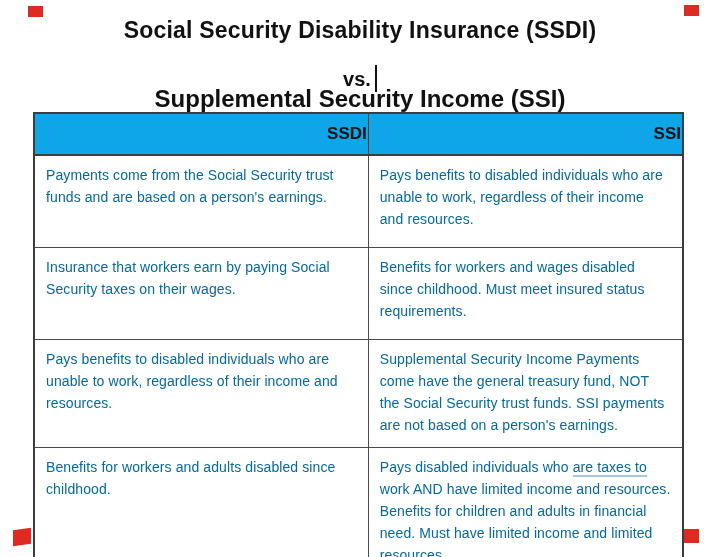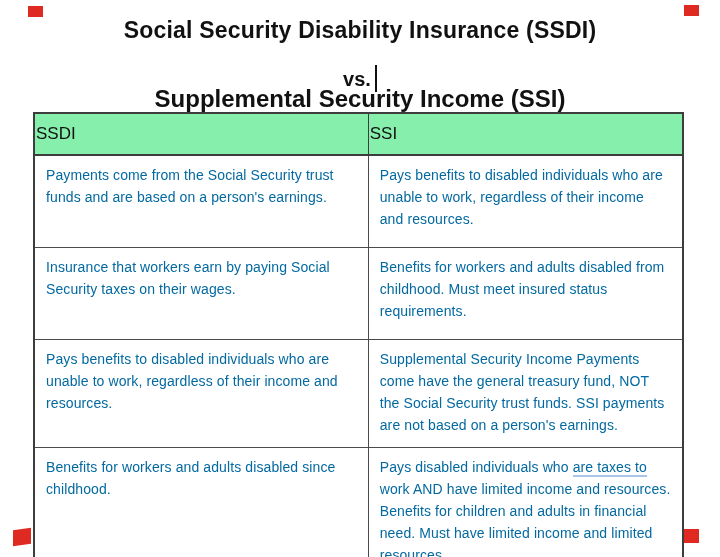--- a/index.html
+++ b/index.html
@@ -44,28 +44,28 @@
     top: 112px;
     width: 651px;
     border-collapse: collapse;
     table-layout: fixed;
     border: 2px solid #3d3d3d;
     font-size: 14px;
   }
   table.compare col.c1 { width: 51.5%; }
   table.compare col.c2 { width: 48.5%; }
   table.compare th {
-    background: #86efac;
+    background: #0ea5e9;
     border: 1px solid #3d3d3d;
     border-bottom: 2px solid #3d3d3d;
     height: 38px;
     font-size: 17px;
-    font-weight: normal;
+    font-weight: bold;
     color: #111111;
-    text-align: left;
+    text-align: right;
     vertical-align: middle;
   }
   table.compare td {
     border: 1px solid #4a4a4a;
     vertical-align: top;
     padding: 8px 11px 6px 11px;
     line-height: 22px;
     color: #0369a1;
     letter-spacing: 0.1px;
   }
@@ -116,21 +116,21 @@
         <tr>
       <th>SSDI</th>
       <th>SSI</th>
     </tr>
     <tr class="r1">
       <td>Payments come from the Social Security trust funds and are based on a person's earnings.</td>
       <td>Pays benefits to disabled individuals who are unable to work, regardless of their income and resources.</td>
     </tr>
     <tr class="r2">
       <td>Insurance that workers earn by paying Social Security taxes on their wages.</td>
-      <td>Benefits for workers and adults disabled from childhood. Must meet insured status requirements.</td>
+      <td>Benefits for workers and wages disabled since childhood. Must meet insured status requirements.</td>
     </tr>
     <tr class="r3">
       <td>Pays benefits to disabled individuals who are unable to work, regardless of their income and resources.</td>
       <td>Supplemental Security Income Payments come have the general treasury fund, NOT the Social Security trust funds. SSI payments are not based on a person's earnings.</td>
     </tr>
     <tr class="r4">
       <td>Benefits for workers and adults disabled since childhood.</td>
       <td><span>Pays disabled individuals who </span><span class="grammar-underline">are taxes to</span><span> work AND have limited income and resources. Benefits for children and adults in financial need. Must have limited income and limited resources.</span></td>
     </tr>
   </tbody>

